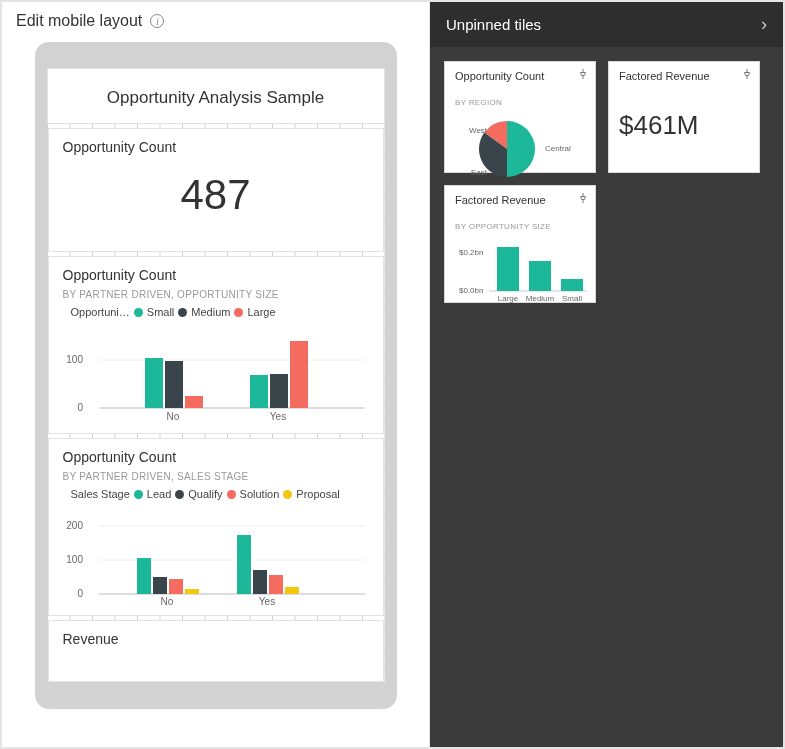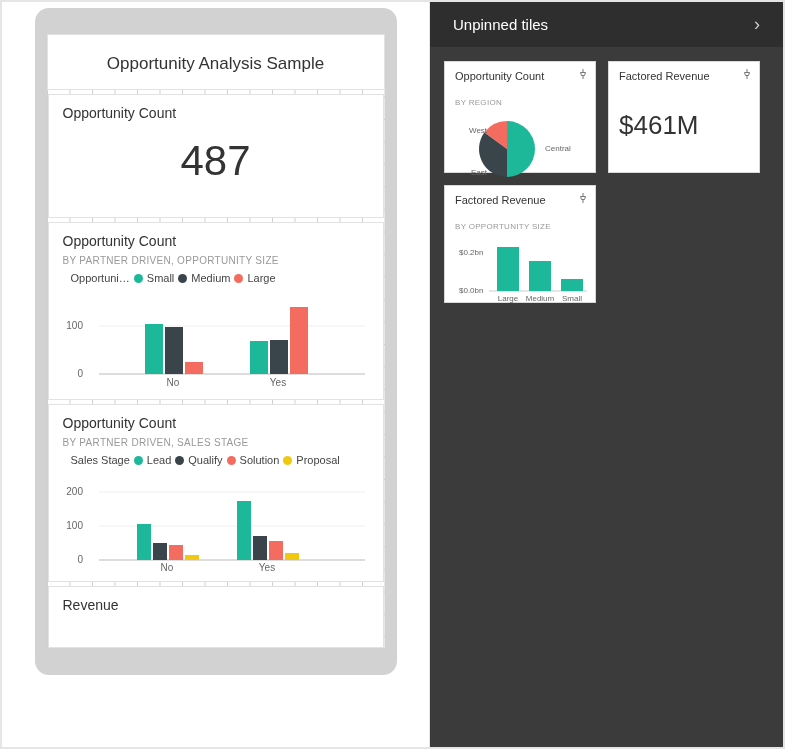--- a/index.html
+++ b/index.html
@@ -22,37 +22,41 @@
   .tile-title-bar { position:absolute; left:0; right:0; top:0; height:56px; background:#fff; border:1px solid #e2e2e2; }
   .title-text { text-align:center; font-size:17px; padding:19px 0; color:#333; }
   .tile-h { padding:10px 14px 2px; }
   .tile-h .t { font-size:14px; color:#333; }
   .tile-h .st { font-size:10px; color:#999; letter-spacing:0.3px; margin-top:6px; }
   .bignum { font-size:42px; font-weight:300; text-align:center; padding:14px 0 22px; color:#333;}
   .legend { font-size:11px; color:#444; padding:4px 0 2px; display:flex; align-items:center; gap:4px; flex-wrap:wrap;margin-left:22px;}
   .sw { width:9px; height:9px; border-radius:50%; display:inline-block; }
   .axis-lbl { font-size:10px; fill:#666; }
   .right { flex:1; background:#3b3b3b; display:flex; flex-direction:column; }
-  .right-header { display:flex; align-items:center; justify-content:space-between; padding:12px 23px; color:#fff; background:#2e2e2e;}
+  .right-header { display:flex; align-items:center; justify-content:space-between; padding:12px 16px; color:#fff; background:#2e2e2e;}
   .right-header h3 { font-size:15px; font-weight:400; }
   .chev { color:#ccc; font-size:18px; }
   .tiles-grid { padding:14px 14px; display:flex; flex-wrap:wrap; gap:12px; align-content:flex-start;}
   .utile { width:152px; background:#fff; border:1px solid #d8d8d8; position:relative; padding:8px 10px 8px; }
   .utile .ut { font-size:11px; color:#333; }
   .utile .ust { font-size:8px; color:#999; letter-spacing:0.3px; margin-top:16px;}
   .pin { position:absolute; right:6px; top:6px; color:#888; font-size:12px;}
   .big2 { font-size:26px; font-weight:300; text-align:left; padding:28px 0 24px; color:#333;}
   .mini-axis { font-size:8px; fill:#666;}
 </style>
 </head>
 <body>
 
 <div class="root">
 
   <div class="left">
+    <div class="left-header">
+      <h2>Edit mobile layout</h2>
+      <span class="info-icon">i</span>
+    </div>
     <div class="phone-wrap">
       <div class="phone">
         <div class="screen">
 
           <div class="tile-title-bar">
             <div class="title-text">Opportunity Analysis Sample</div>
           </div>
 
           <div class="tile" style="top:60px; height:124px;">
             <div class="tile-h">

